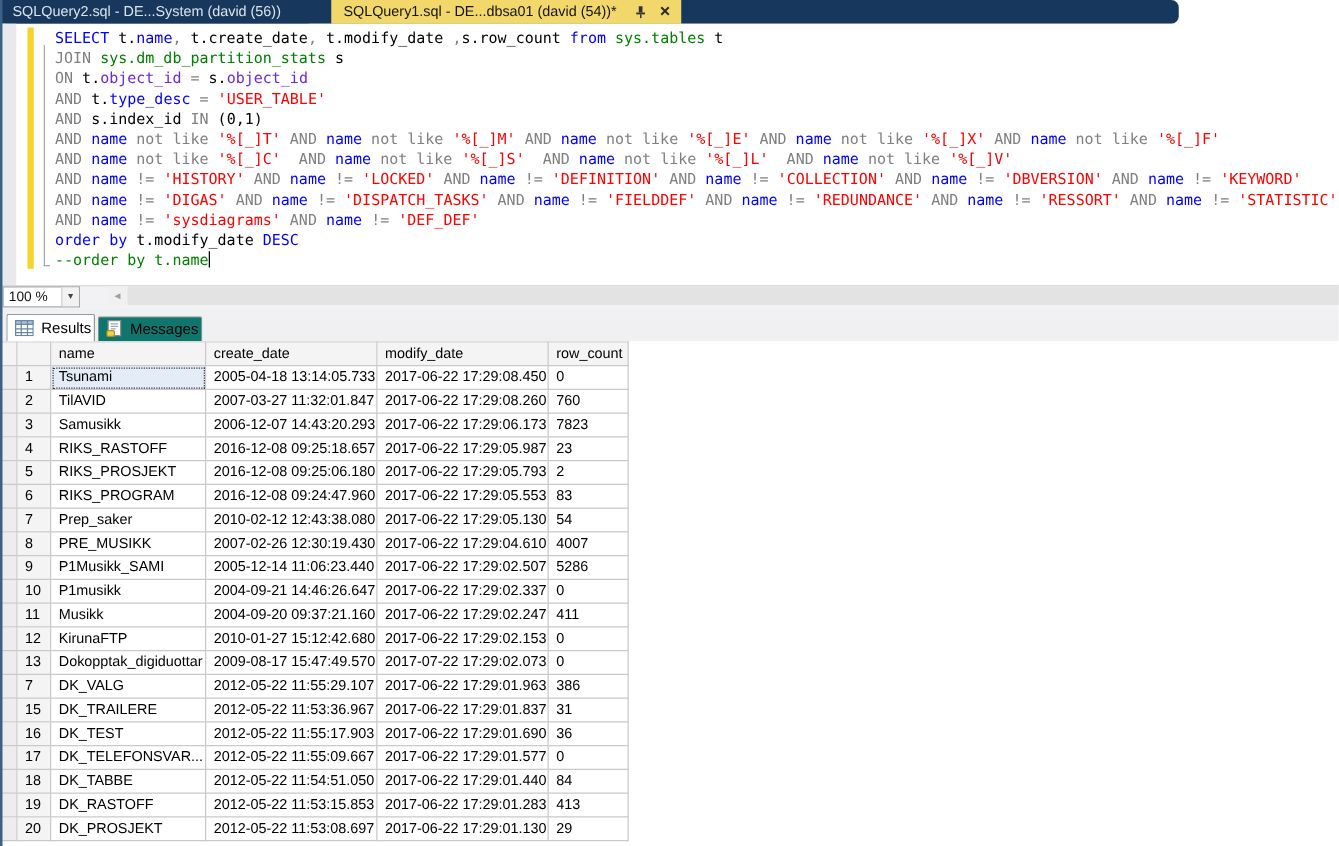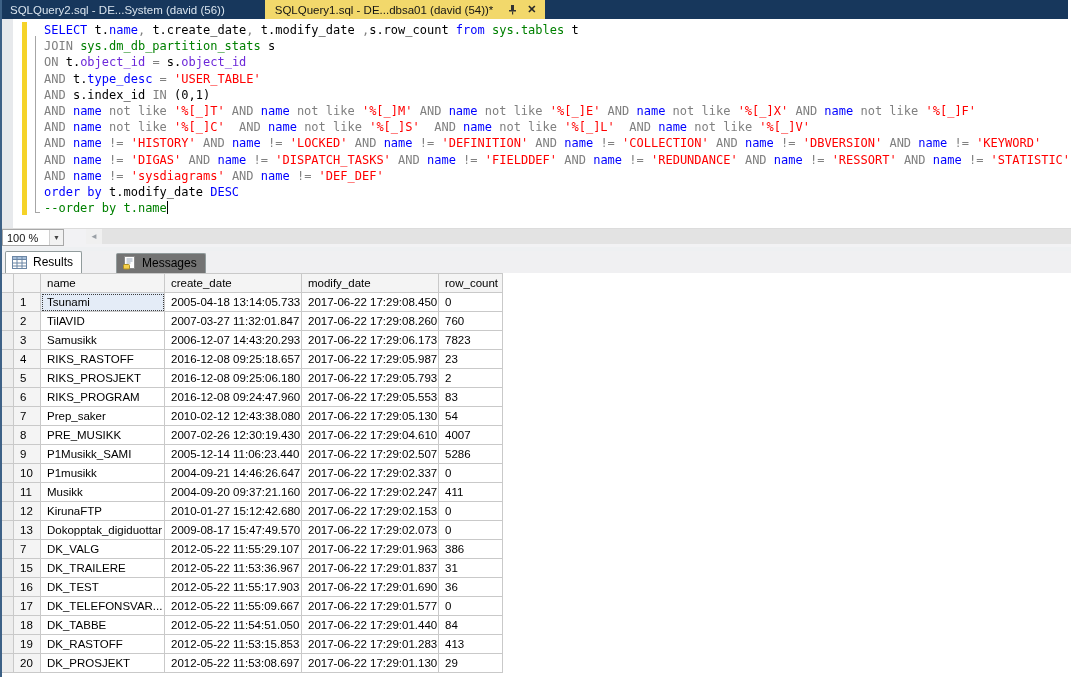--- a/index.html
+++ b/index.html
@@ -2,22 +2,22 @@
 <html><head>
 <meta charset="utf-8">
 <style>
   * { margin:0; padding:0; box-sizing:border-box; }
   html,body { width:1071px; height:677px; overflow:hidden; background:#fff;
               font-family:"Liberation Sans", sans-serif; }
   .app { position:relative; width:1071px; height:677px; background:#fff; }
   .win-edge { position:absolute; left:0; top:0; width:2px; height:677px; background:#3d6186; z-index:50; }
 
   
-  .tabbar { position:absolute; left:0; top:0; width:1068px; height:19px; background:#17375c;
-            display:flex; align-items:stretch; }
+  .tabbar { position:absolute; left:0; top:0; width:943px; height:19px; background:#17375c;
+            display:flex; align-items:stretch;border-radius:6px; }
   .doc-tab { display:flex; align-items:center; font-size:11.5px; padding:0 10px; cursor:default; }
   .doc-tab.inactive { color:#d9e4ee; background:#17375c; padding-right:22px; }
   .doc-tab.active { background:#f2d86b; color:#141414; margin-left:18px; padding-right:8px; }
   .doc-tab .lbl { white-space:nowrap; }
   .tab-pin { margin-left:14px; display:inline-flex; }
   .tab-close { margin-left:10px; font-size:11px; color:#2a2a2a; font-weight:bold; }
 
   
   .editor { position:absolute; left:0; top:19px; width:948px; height:209px; background:#ffffff; }
   .glyph-margin { position:absolute; left:2px; top:0; width:11px; height:209px; background:#e7e9ec; }
@@ -41,24 +41,24 @@
   .zoom-combo .dd { width:14px; height:100%; display:flex; align-items:center; justify-content:center;
                     font-size:7px; color:#444; border-left:1px solid #d0d0d0; background:#f2f2f2; }
   .hscroll { flex:1; height:15px; margin-left:22px; display:flex; align-items:center; background:#f0f0f0; }
   .hs-arrow { width:16px; text-align:center; font-size:8px; color:#9aa0a6; }
   .hs-thumb { flex:1; height:15px; background:#e3e3e3; }
 
   
   .splitter { position:absolute; left:0; top:247px; width:1071px; height:4px; background:#eef0f2; }
   .rtabs { position:absolute; left:0; top:251px; width:1071px; height:22px; background:#f0f0f2;
            display:flex; align-items:flex-end; padding-left:5px; }
-  .rtab { display:flex; align-items:center; font-size:12px; color:#000; padding:2px 8px 3px 6px;
+  .rtab { display:flex; align-items:center; font-size:12px; color:#000; padding:2px 2px 3px 6px;
           border:1px solid #919b9c; border-bottom:none; border-radius:2px 2px 0 0; margin-right:2px; height:21px; }
   .rtab.active { background:#ffffff; position:relative; z-index:2; height:22px; }
-  .rtab.inactive { background:#737373; height:20px;margin-left:32px; }
+  .rtab.inactive { background:#0f766e; height:20px; }
   .rtab .ricon { margin-right:6px; display:inline-flex; }
 
   
   .gridwrap { position:absolute; left:0; top:273px; width:1071px; height:404px; background:#fff; overflow:hidden; }
   table.grid { border-collapse:collapse; table-layout:fixed; font-size:11.5px; color:#000; }
   table.grid td, table.grid th { border:1px solid #c9c9c9; height:19px; padding:0 0 0 6px;
         text-align:left; font-weight:normal; overflow:hidden; white-space:nowrap; }
   table.grid th { background:#f4f4f4; }
   td.ind { background:#ededed; border-left:none; padding:0; }
   th.ind { background:#ededed; border-left:none; border-top:none; }
@@ -265,21 +265,21 @@
             <td class="cell">KirunaFTP</td>
             <td class="cell">2010-01-27 15:12:42.680</td>
             <td class="cell">2017-06-22 17:29:02.153</td>
             <td class="cell">0</td>
           </tr>
           <tr>
             <td class="ind"></td>
             <td class="num">13</td>
             <td class="cell">Dokopptak_digiduottar</td>
             <td class="cell">2009-08-17 15:47:49.570</td>
-            <td class="cell">2017-06-22 17:29:02.073</td>
+            <td class="cell">2017-07-22 17:29:02.073</td>
             <td class="cell">0</td>
           </tr>
           <tr>
             <td class="ind"></td>
             <td class="num">7</td>
             <td class="cell">DK_VALG</td>
             <td class="cell">2012-05-22 11:55:29.107</td>
             <td class="cell">2017-06-22 17:29:01.963</td>
             <td class="cell">386</td>
           </tr>

